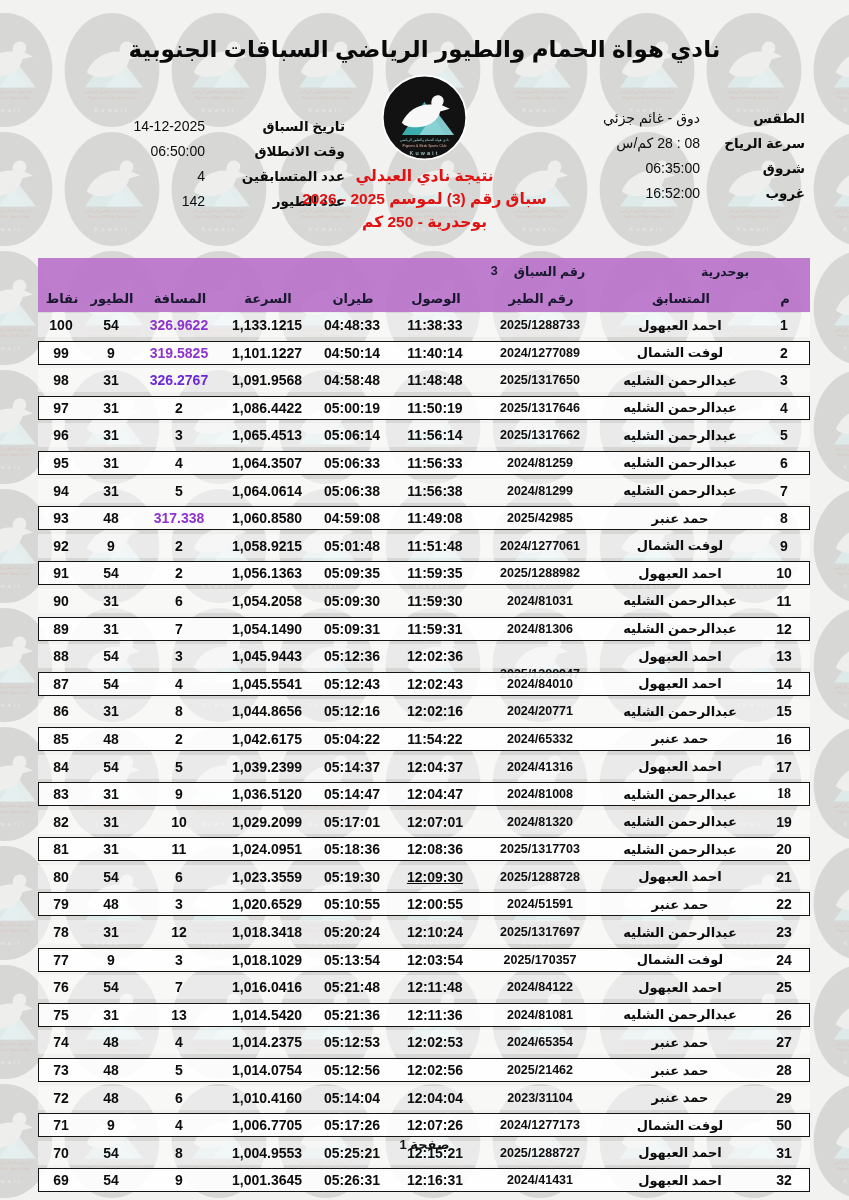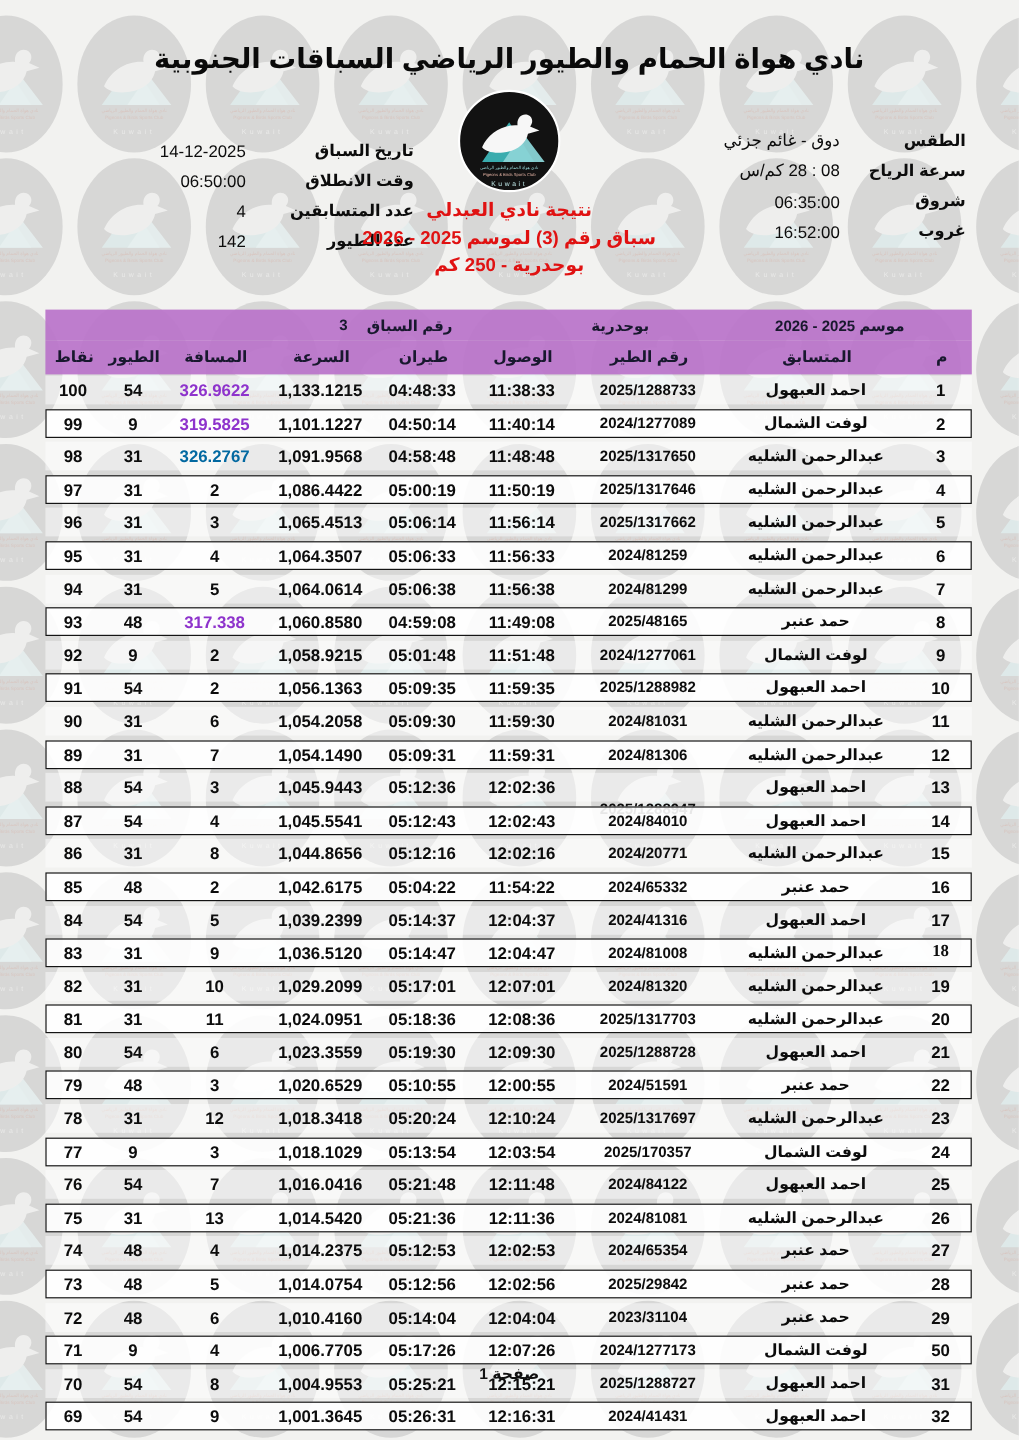--- a/index.html
+++ b/index.html
@@ -937,21 +937,20 @@
       </div>
 
     <div class="result-heading" id="result-heading" style="color: rgb(224, 18, 18);">
       <div>نتيجة نادي العبدلي</div>
       <div>سباق رقم (3) لموسم 2025 - 2026</div>
       <div>بوحدرية - 250 كم</div>
     </div>
 
     <div class="rtable">
       <div class="band band-1" id="band-1" style="background: rgba(186, 116, 202, 0.93);">
-        <div class="bcell b-season">موسم 2025 - 2026</div>
         <div class="bcell b-loc">بوحدرية</div>
         <div class="bcell b-raceno">
           <span>رقم السباق</span>
           <span class="num">3</span>
         </div>
       </div>
       <div class="band band-2" id="band-2" style="background: rgba(186, 116, 202, 0.93);">
           <div class="bcell" style="width: 50px;">م</div>
           <div class="bcell" style="width: 158px;">المتسابق</div>
           <div class="bcell" style="width: 122px;">رقم الطير</div>
@@ -985,21 +984,21 @@
             <div class="cell c-birds" style="width: 52px;">9</div>
             <div class="cell c-points" style="width: 48px;">99</div>
           </div>
           <div class="trow">
             <div class="cell c-rank" style="width: 50px;">3</div>
             <div class="cell c-contestant" style="width: 158px;">عبدالرحمن الشليه</div>
             <div class="cell c-ring_no" style="width: 122px;">2025/1317650</div>
             <div class="cell c-arrival" style="width: 88px;">11:48:48</div>
             <div class="cell c-flight" style="width: 78px;">04:58:48</div>
             <div class="cell c-speed" style="width: 92px;">1,091.9568</div>
-            <div class="cell c-distance hl" style="width: 84px; color: #0369a1;">326.2767</div>
+            <div class="cell c-distance hl" style="width: 84px; color: #6d28d9;">326.2767</div>
             <div class="cell c-birds" style="width: 52px;">31</div>
             <div class="cell c-points" style="width: 48px;">98</div>
           </div>
           <div class="trow boxed">
             <div class="cell c-rank" style="width: 50px;">4</div>
             <div class="cell c-contestant" style="width: 158px;">عبدالرحمن الشليه</div>
             <div class="cell c-ring_no" style="width: 122px;">2025/1317646</div>
             <div class="cell c-arrival" style="width: 88px;">11:50:19</div>
             <div class="cell c-flight" style="width: 78px;">05:00:19</div>
             <div class="cell c-speed" style="width: 92px;">1,086.4422</div>
@@ -1036,21 +1035,21 @@
             <div class="cell c-arrival" style="width: 88px;">11:56:38</div>
             <div class="cell c-flight" style="width: 78px;">05:06:38</div>
             <div class="cell c-speed" style="width: 92px;">1,064.0614</div>
             <div class="cell c-distance" style="width: 84px;">5</div>
             <div class="cell c-birds" style="width: 52px;">31</div>
             <div class="cell c-points" style="width: 48px;">94</div>
           </div>
           <div class="trow boxed">
             <div class="cell c-rank" style="width: 50px;">8</div>
             <div class="cell c-contestant" style="width: 158px;">حمد عنبر</div>
-            <div class="cell c-ring_no" style="width: 122px;">2025/48165</div>
+            <div class="cell c-ring_no" style="width: 122px;">2025/42985</div>
             <div class="cell c-arrival" style="width: 88px;">11:49:08</div>
             <div class="cell c-flight" style="width: 78px;">04:59:08</div>
             <div class="cell c-speed" style="width: 92px;">1,060.8580</div>
             <div class="cell c-distance hl" style="width: 84px; color: rgb(142, 51, 204);">317.338</div>
             <div class="cell c-birds" style="width: 52px;">48</div>
             <div class="cell c-points" style="width: 48px;">93</div>
           </div>
           <div class="trow">
             <div class="cell c-rank" style="width: 50px;">9</div>
             <div class="cell c-contestant" style="width: 158px;">لوفت الشمال</div>
@@ -1180,21 +1179,21 @@
             <div class="cell c-flight" style="width: 78px;">05:18:36</div>
             <div class="cell c-speed" style="width: 92px; text-align: center;">1,024.0951</div>
             <div class="cell c-distance" style="width: 84px;">11</div>
             <div class="cell c-birds" style="width: 52px;">31</div>
             <div class="cell c-points" style="width: 48px;">81</div>
           </div>
           <div class="trow">
             <div class="cell c-rank" style="width: 50px;">21</div>
             <div class="cell c-contestant" style="width: 158px;">احمد العبهول</div>
             <div class="cell c-ring_no" style="width: 122px;">2025/1288728</div>
-            <div class="cell c-arrival" style="width: 88px;">12:09:30</div>
+            <div class="cell c-arrival" style="width: 88px; text-decoration: underline;">12:09:30</div>
             <div class="cell c-flight" style="width: 78px;">05:19:30</div>
             <div class="cell c-speed" style="width: 92px;">1,023.3559</div>
             <div class="cell c-distance" style="width: 84px;">6</div>
             <div class="cell c-birds" style="width: 52px;">54</div>
             <div class="cell c-points" style="width: 48px;">80</div>
           </div>
           <div class="trow boxed">
             <div class="cell c-rank" style="width: 50px;">22</div>
             <div class="cell c-contestant" style="width: 158px;">حمد عنبر</div>
             <div class="cell c-ring_no" style="width: 122px;">2024/51591</div>
@@ -1256,21 +1255,21 @@
             <div class="cell c-arrival" style="width: 88px;">12:02:53</div>
             <div class="cell c-flight" style="width: 78px;">05:12:53</div>
             <div class="cell c-speed" style="width: 92px;">1,014.2375</div>
             <div class="cell c-distance" style="width: 84px;">4</div>
             <div class="cell c-birds" style="width: 52px;">48</div>
             <div class="cell c-points" style="width: 48px;">74</div>
           </div>
           <div class="trow boxed">
             <div class="cell c-rank" style="width: 50px;">28</div>
             <div class="cell c-contestant" style="width: 158px;">حمد عنبر</div>
-            <div class="cell c-ring_no" style="width: 122px;">2025/29842</div>
+            <div class="cell c-ring_no" style="width: 122px;">2025/21462</div>
             <div class="cell c-arrival" style="width: 88px;">12:02:56</div>
             <div class="cell c-flight" style="width: 78px;">05:12:56</div>
             <div class="cell c-speed" style="width: 92px;">1,014.0754</div>
             <div class="cell c-distance" style="width: 84px;">5</div>
             <div class="cell c-birds" style="width: 52px;">48</div>
             <div class="cell c-points" style="width: 48px;">73</div>
           </div>
           <div class="trow">
             <div class="cell c-rank" style="width: 50px;">29</div>
             <div class="cell c-contestant" style="width: 158px;">حمد عنبر</div>

